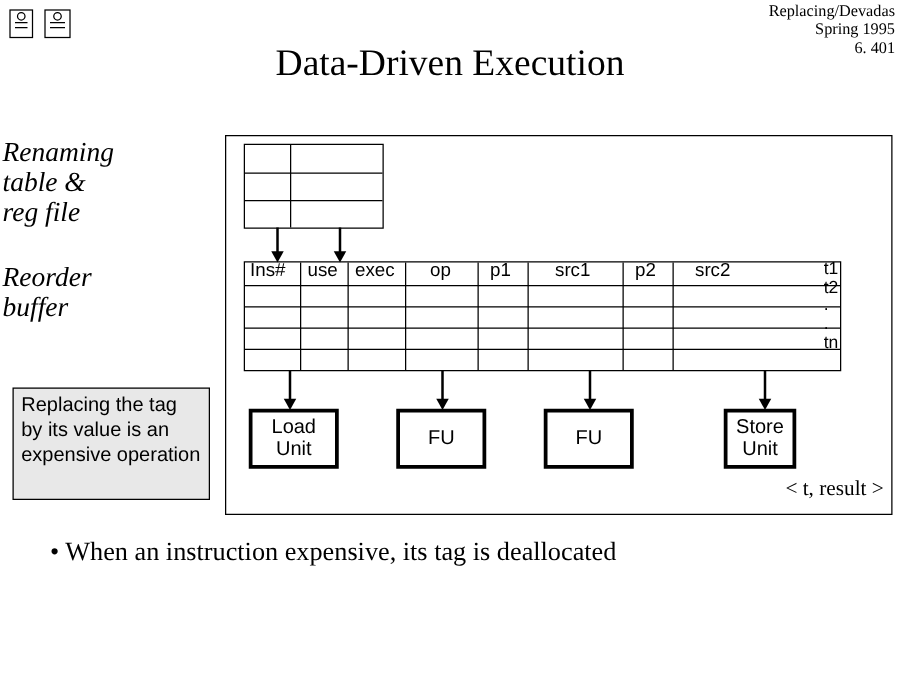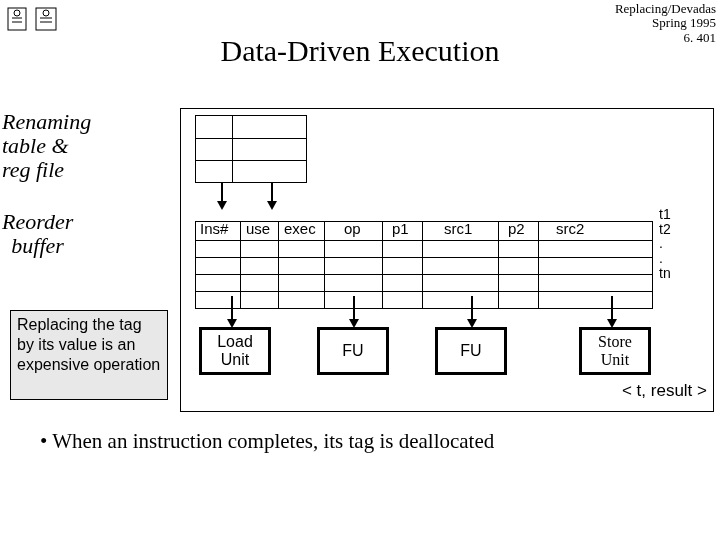--- a/index.html
+++ b/index.html
@@ -79,24 +79,25 @@
   .rename-tbl .hline {
     position: absolute; left:0; right:0; border-top:1px solid #000;
   }
   .rename-tbl .vline {
     position: absolute; top:0; bottom:0; border-left:1px solid #000;
   }
   
   .rob {
     position: absolute;
     left: 14px;
-    top: 112px;
+    top: 100px;
     width: 456px;
     height: 86px;
     border: 1px solid #000;
+    padding-left: 20px;
   }
   .rob .hline { position:absolute; left:0; right:0; border-top:1px solid #000; }
   .rob .vline { position:absolute; top:0; bottom:0; border-left:1px solid #000; }
   .rob-head {
     position: absolute;
     top: -2px;
     font-family: Arial, Helvetica, sans-serif;
     font-size: 15px;
     text-align: center;
   }
@@ -120,21 +121,21 @@
     align-items: center;
     justify-content: center;
     text-align: center;
     line-height: 1.1;
     box-sizing: border-box;
   }
   .result-lbl {
     position: absolute;
     right: 6px;
     top: 272px;
-    font-family: Liberation Sans, sans-serif;
+    font-family: Liberation Serif, serif;
     font-size: 17px;
   }
   .arrow-down {
     position: absolute;
     width: 0; height: 0;
     border-left: 5px solid transparent;
     border-right: 5px solid transparent;
     border-top: 9px solid #000;
   }
   .vshaft {
@@ -172,21 +173,21 @@
   <div>Replacing/Devadas</div>
   <div>Spring 1995</div>
   <div>6. 401</div>
 </div>
 
 <div class="title">Data-Driven Execution</div>
 
 <div class="left-labels rename-label" style="white-space:pre;">Renaming
 table &amp;
 reg file</div>
-<div class="left-labels reorder-label" style="white-space:pre;text-align:center;">Reorder
+<div class="left-labels reorder-label" style="white-space:pre;">Reorder
 buffer</div>
 
 <div class="note-box">Replacing the tag by its value is an expensive operation</div>
 
 <div class="diagram">
 
   <div class="rename-tbl">
     <div class="hline" style="top:22px"></div>
     <div class="hline" style="top:44px"></div>
     <div class="vline" style="left:36px"></div>
@@ -233,21 +234,21 @@
   <div class="arrow-down" style="left:168px; top:210px"></div>
   <div class="vshaft" style="left:290px; top:187px; height:24px"></div>
   <div class="arrow-down" style="left:286px; top:210px"></div>
   <div class="vshaft" style="left:430px; top:187px; height:24px"></div>
   <div class="arrow-down" style="left:426px; top:210px"></div>
 
   <div class="unit-box" style="left:18px; width:72px; white-space:pre;">Load
 Unit</div>
   <div class="unit-box" style="left:136px; width:72px">FU</div>
   <div class="unit-box" style="left:254px; width:72px">FU</div>
-  <div class="unit-box" style="left:398px; width:72px; white-space:pre;font-family:Liberation Serif, serif;">Store
+  <div class="unit-box" style="left:398px; width:58px; white-space:pre;">Store
 Unit</div>
 
   <div class="result-lbl">&lt; t, result &gt;</div>
 </div>
 
 <div class="bullets">
-  <div class="row">• When an instruction completes, its tag is deallocated</div>
+  <div class="row">• When an instruction expensive, its tag is deallocated</div>
 </div>
 
 </body></html>

